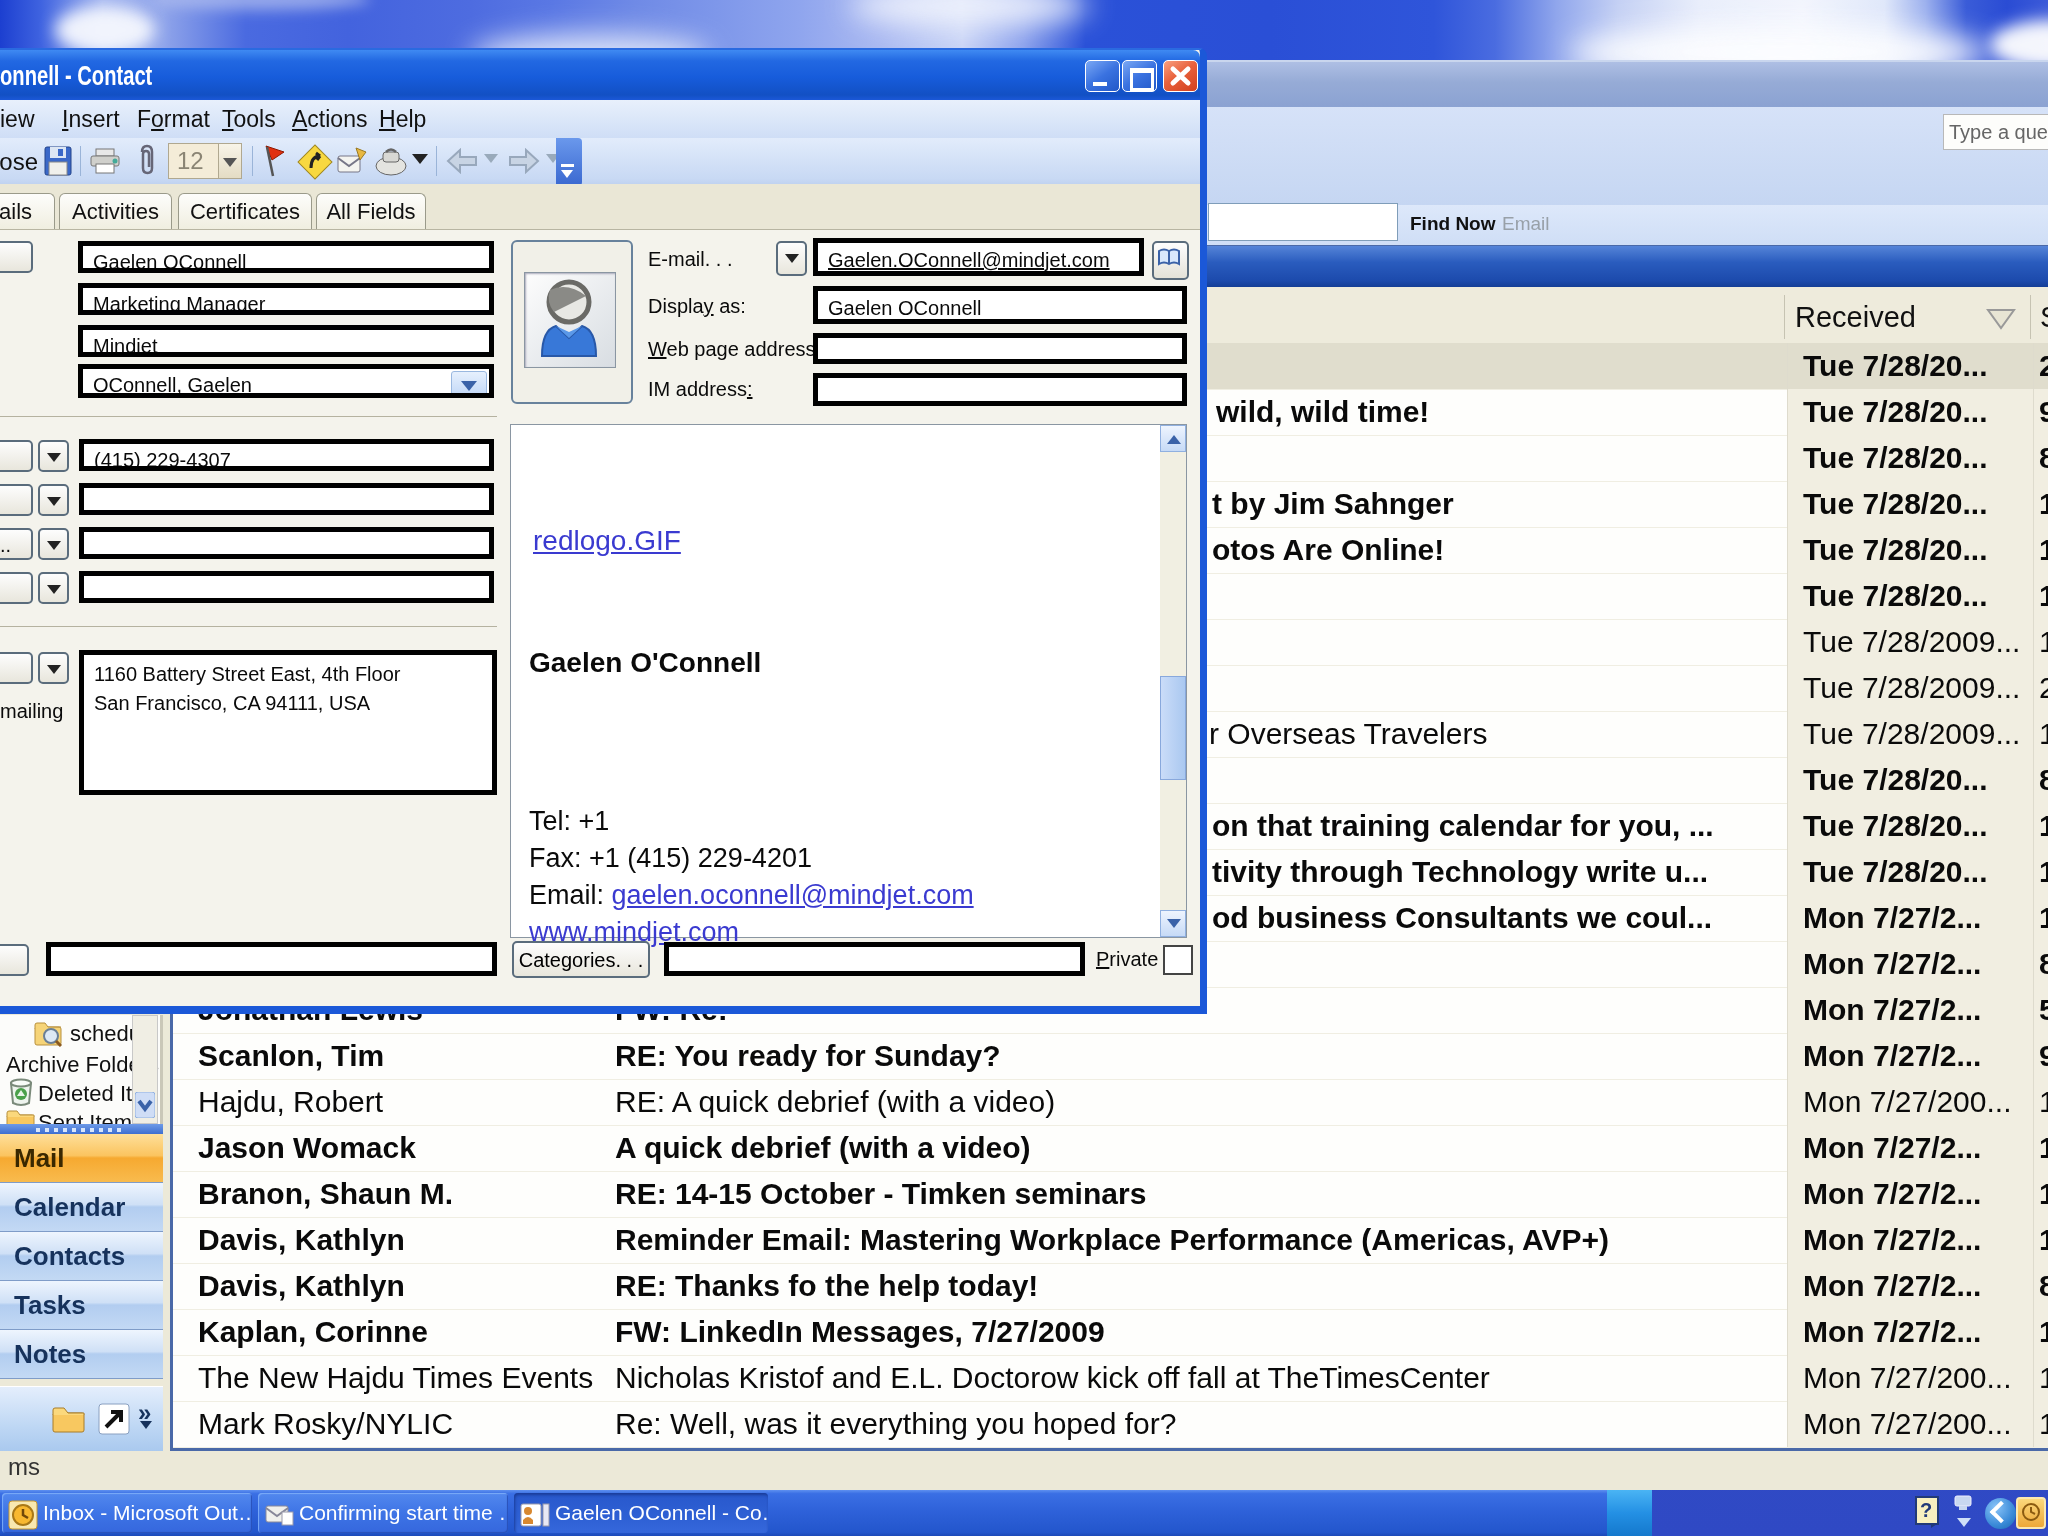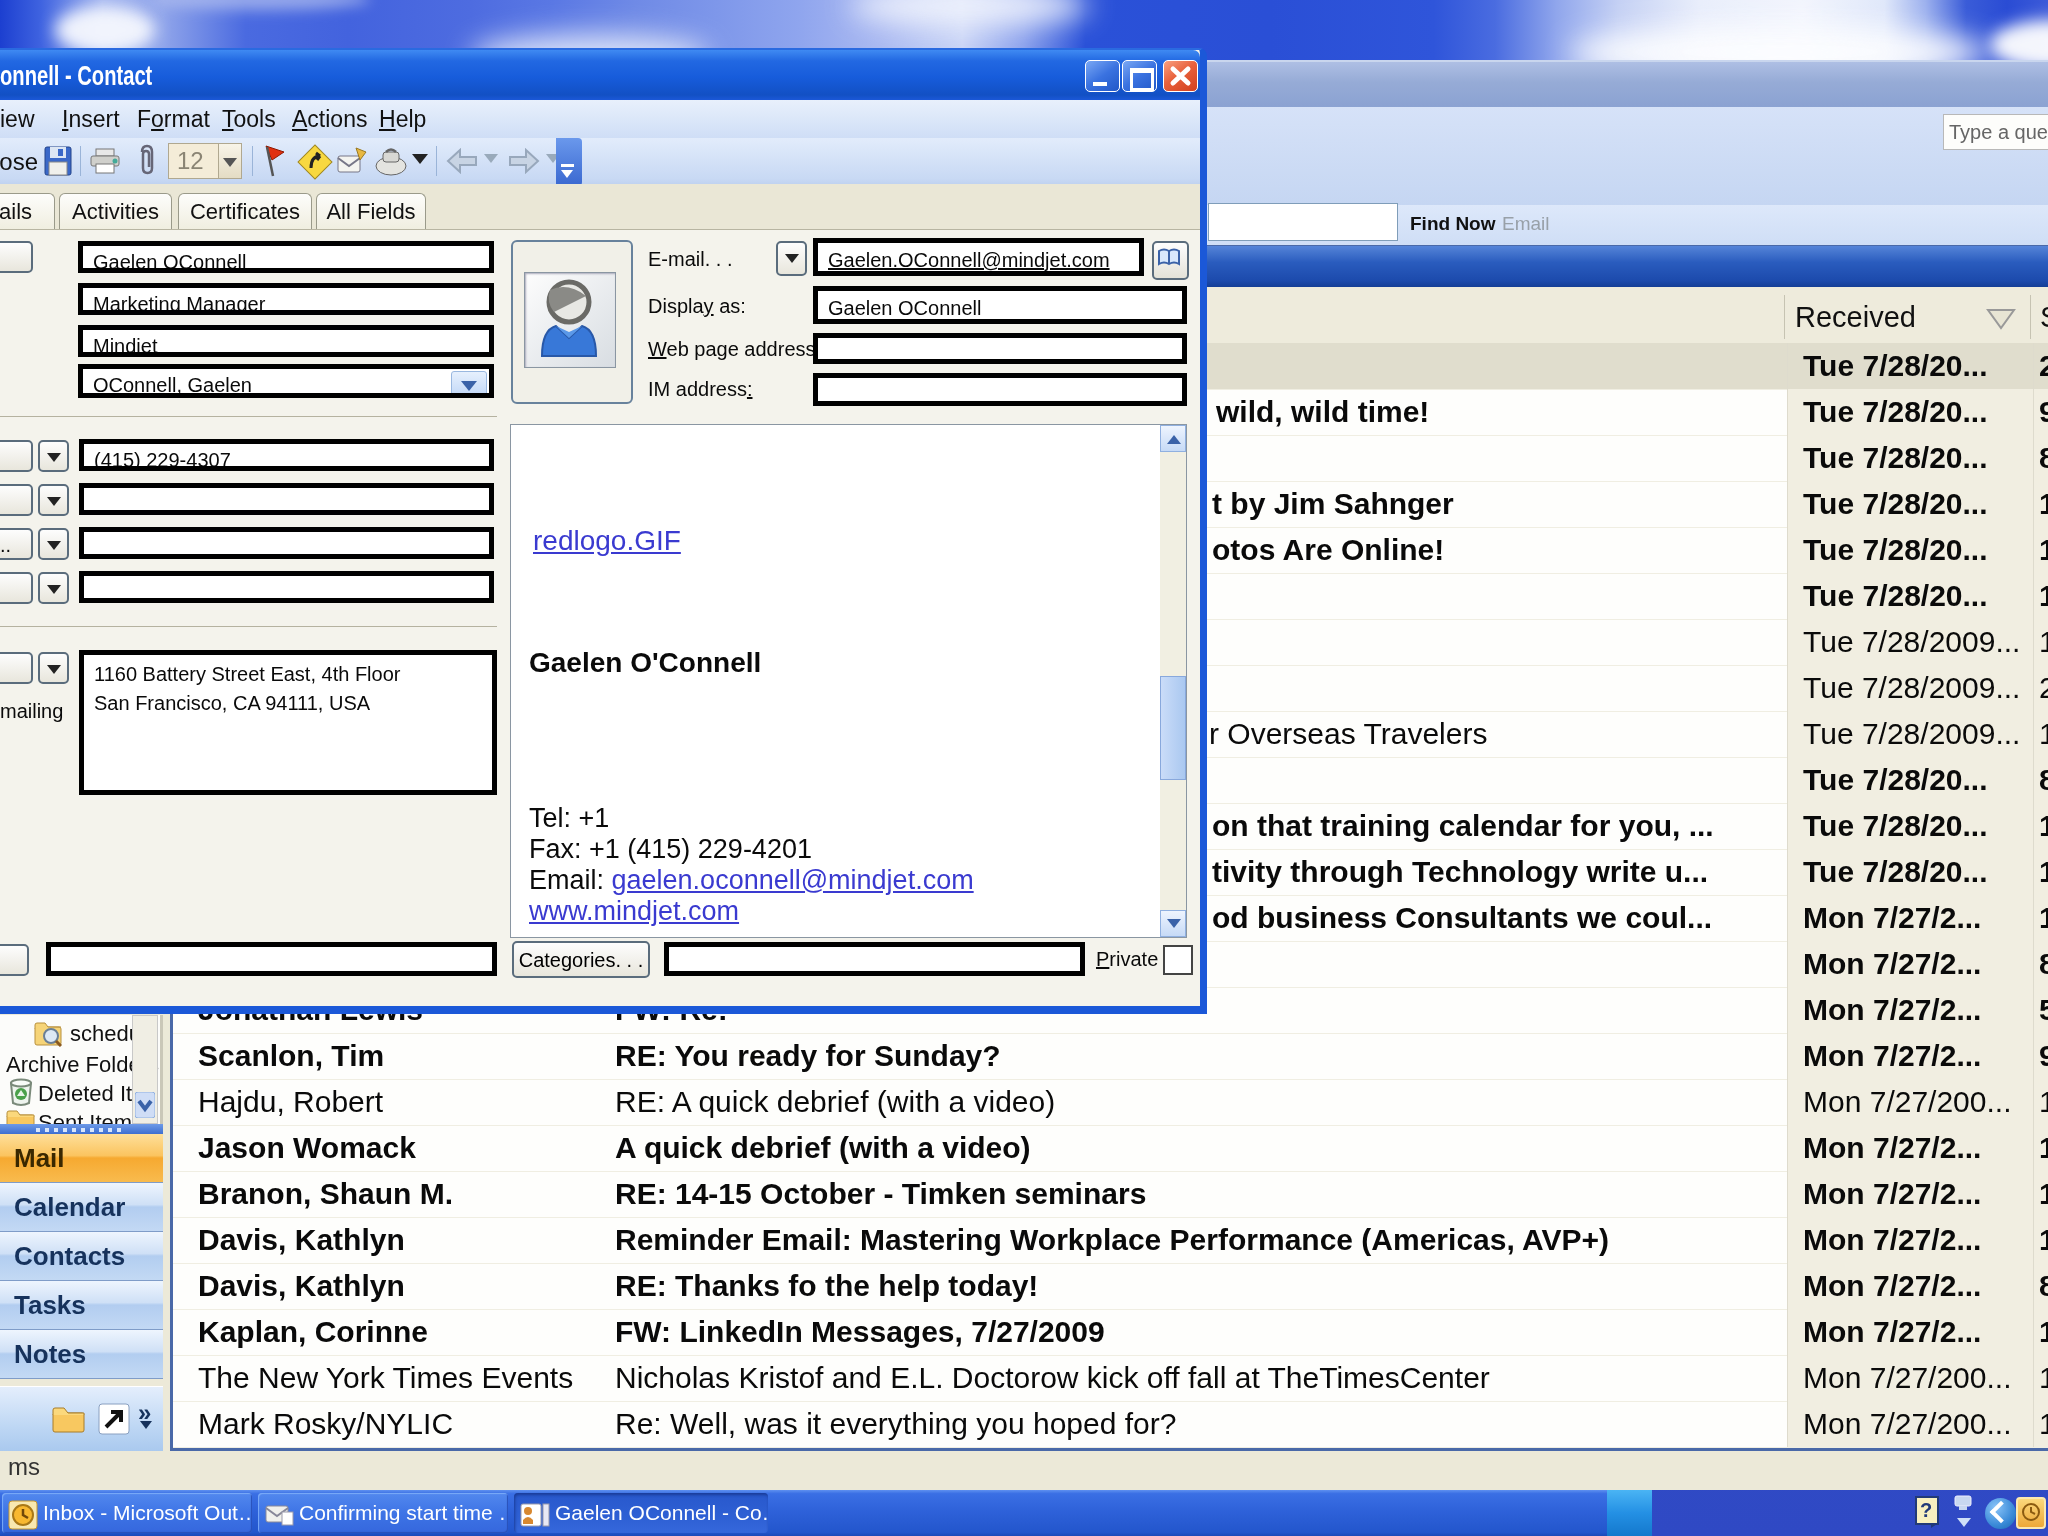--- a/index.html
+++ b/index.html
@@ -254,21 +254,21 @@
       </div>
   <div class="row b" style="top:966px;">
         <div class="datebg"></div>
         <div class="s1">Kaplan, Corinne</div>
         <div class="s2">FW: LinkedIn Messages, 7/27/2009</div>
         <div class="dt">Mon 7/27/2...</div>
         <div class="sz">1</div>
       </div>
   <div class="row" style="top:1012px;">
         <div class="datebg"></div>
-        <div class="s1">The New York Times Events</div>
+        <div class="s1">The New Hajdu Times Events</div>
         <div class="s2">Nicholas Kristof and E.L. Doctorow kick off fall at TheTimesCenter</div>
         <div class="dt">Mon 7/27/200...</div>
         <div class="sz">1</div>
       </div>
   <div class="row" style="top:1058px;">
         <div class="datebg"></div>
         <div class="s1">Mark Rosky/NYLIC</div>
         <div class="s2">Re: Well, was it everything you hoped for?</div>
         <div class="dt">Mon 7/27/200...</div>
         <div class="sz">1</div>
@@ -472,21 +472,21 @@
     <div class="lbl" style="left:648px;top:63px;">Displa<u>y</u> as:</div>
     <div class="fld" style="left:813px;top:54px;width:374px;height:38px;padding-top:6px;">Gaelen OConnell</div>
     <div class="lbl" style="left:648px;top:106px;"><u>W</u>eb page address:</div>
     <div class="fld" style="left:813px;top:101px;width:374px;height:31px;"></div>
     <div class="lbl" style="left:648px;top:146px;">IM address<u>:</u></div>
     <div class="fld" style="left:813px;top:141px;width:374px;height:33px;"></div>
 
     <div style="position:absolute;left:510px;top:192px;width:677px;height:514px;background:#fff;border:1px solid #8a96a2;box-sizing:border-box;">
       <div style="position:absolute;left:22px;top:100px;font-size:28px;color:#3a3ad0;text-decoration:underline;">redlogo.GIF</div>
       <div style="position:absolute;left:18px;top:222px;font-size:28px;font-weight:bold;color:#0a0a0a;">Gaelen O'Connell</div>
-      <div style="position:absolute;left:18px;top:378px;font-size:27px;color:#0a0a0a;line-height:31px;">Tel: +1<br>Fax: +1 (415) 229-4201<br>Email: <span style="color:#3a3ad0;text-decoration:underline;">gaelen.oconnell@mindjet.com</span><br><span style="color:#3a3ad0;text-decoration:underline;">www.mindjet.com</span></div>
+      <div style="position:absolute;left:18px;top:378px;font-size:27px;color:#0a0a0a;line-height:37px;">Tel: +1<br>Fax: +1 (415) 229-4201<br>Email: <span style="color:#3a3ad0;text-decoration:underline;">gaelen.oconnell@mindjet.com</span><br><span style="color:#3a3ad0;text-decoration:underline;">www.mindjet.com</span></div>
 
       <div style="position:absolute;right:0;top:0;width:26px;height:512px;background:#f1efe2;">
         <div style="position:absolute;left:0;top:0;width:26px;height:27px;background:linear-gradient(180deg,#eef4fe,#c6daf6);border:1px solid #90b0e0;box-sizing:border-box;">
             <div style="position:absolute;left:6px;top:10px;border:7px solid transparent;border-bottom:9px solid #3a62a8;margin-top:-8px;"></div>
           </div>
         <div style="position:absolute;left:0;bottom:0;width:26px;height:27px;background:linear-gradient(180deg,#eef4fe,#c6daf6);border:1px solid #90b0e0;box-sizing:border-box;">
             <div style="position:absolute;left:6px;top:8px;border:7px solid transparent;border-top:9px solid #3a62a8;"></div>
           </div>
         <div style="position:absolute;left:0;top:251px;width:26px;height:104px;background:linear-gradient(90deg,#cadcf8,#aac8f0);border:1px solid #88a8dc;box-sizing:border-box;"></div>
       </div>

